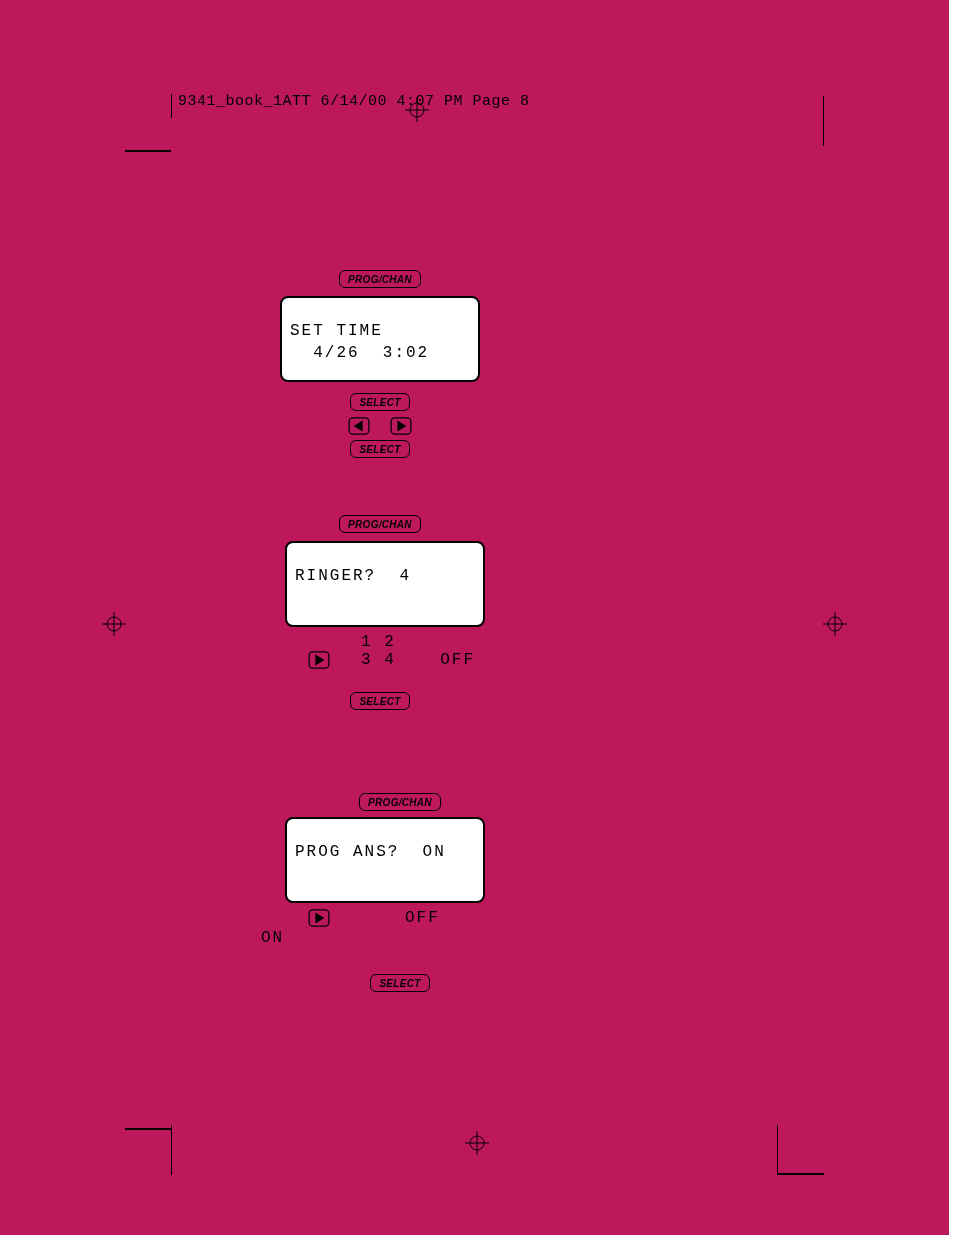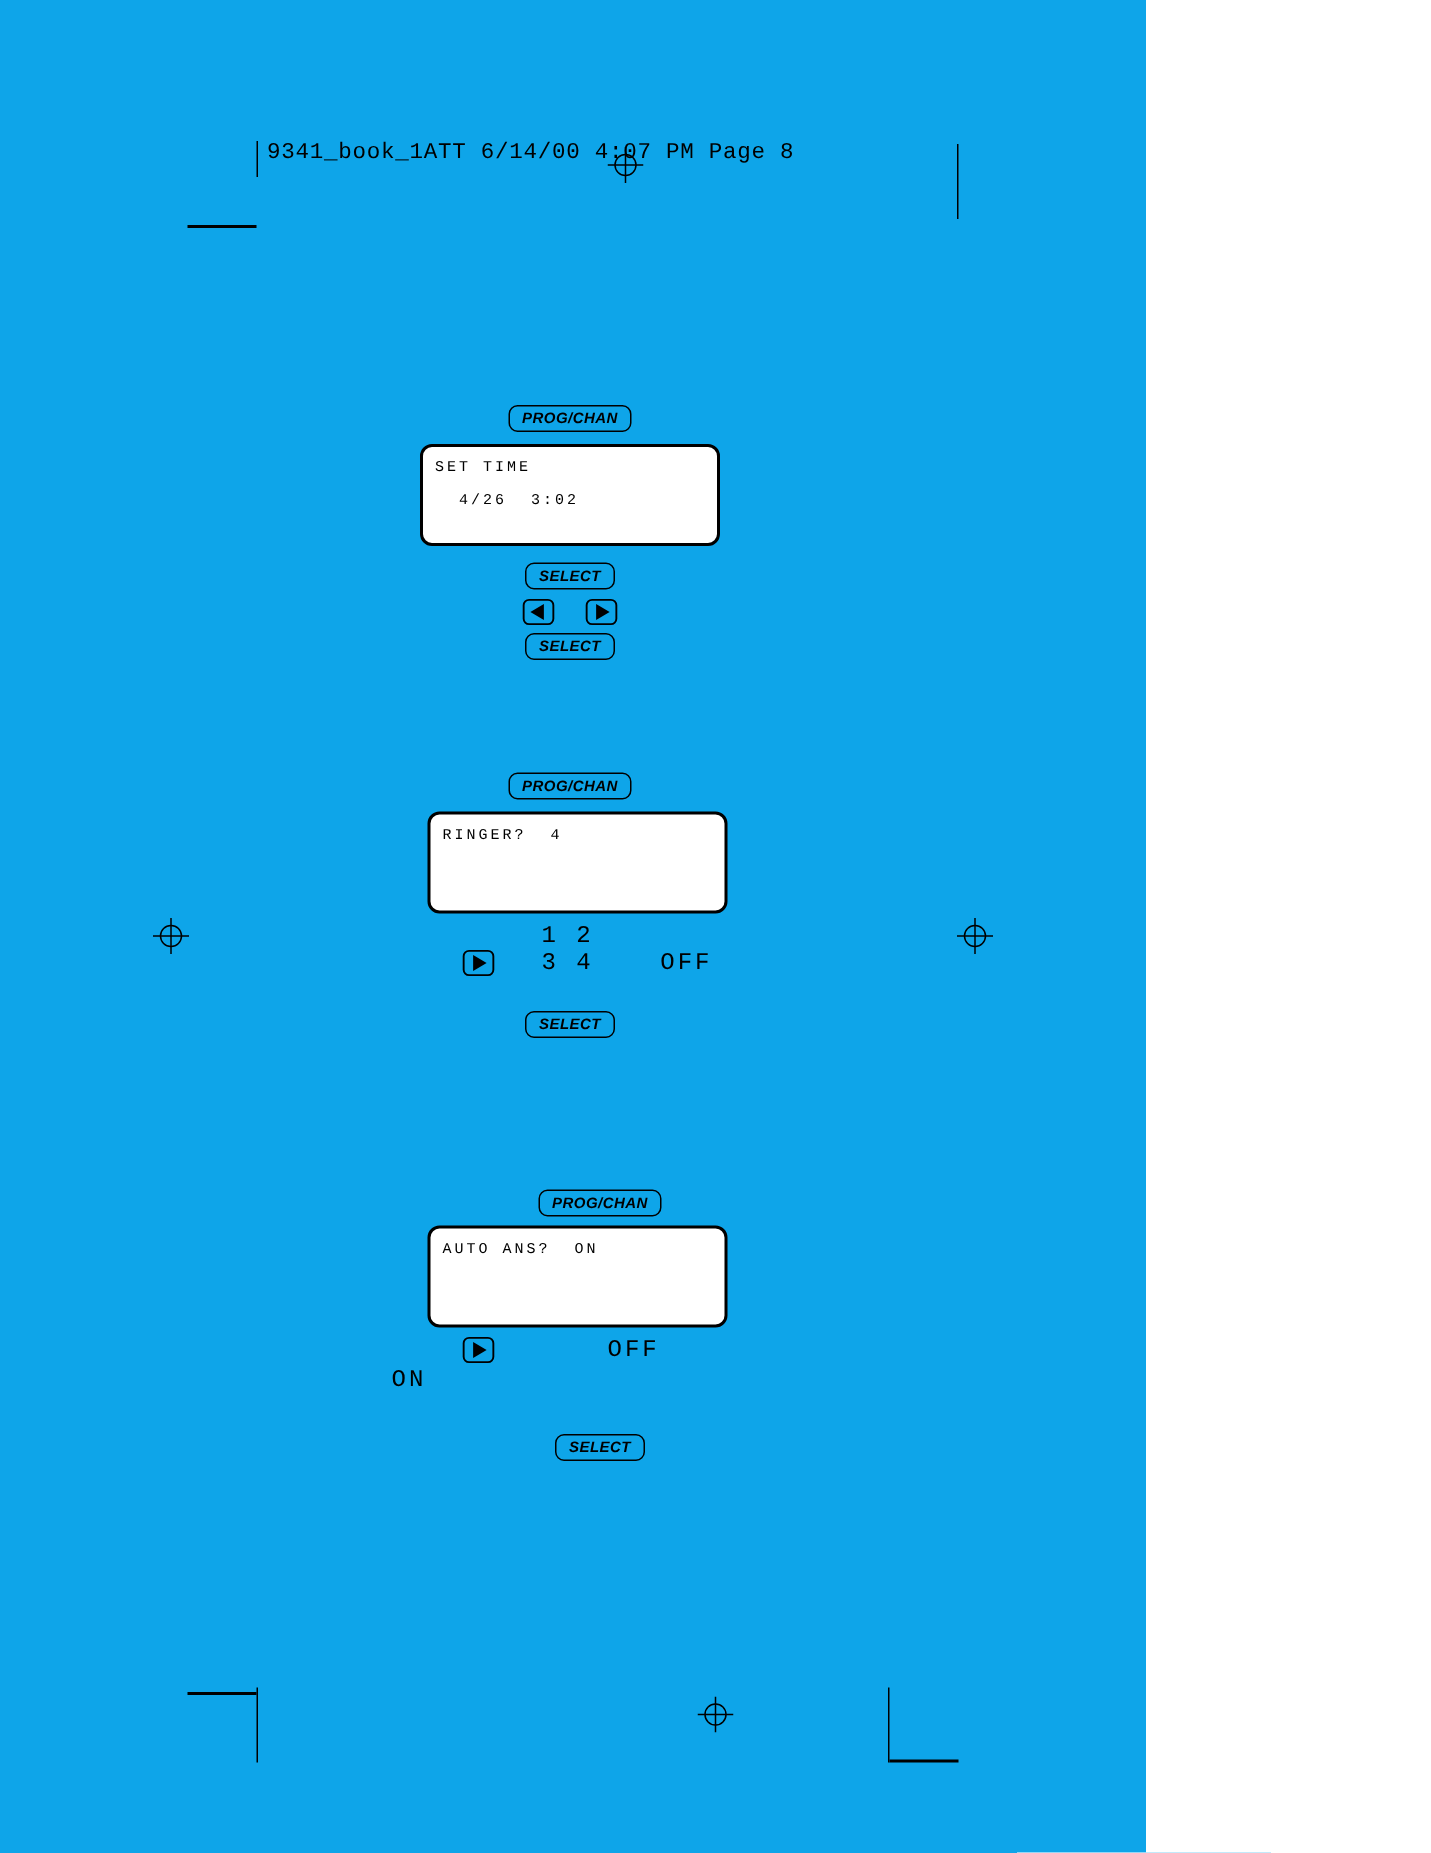--- a/index.html
+++ b/index.html
@@ -1,16 +1,16 @@
 <!DOCTYPE html>
 <html><head>
 <meta charset="utf-8">
 <style>
   html,body{margin:0;padding:0;background:#fff;font-family:Helvetica,Arial,sans-serif;color:#000}
-  .page{width:764px;height:1235px;position:relative;background:#0ea5e9}
+  .page{width:949px;height:1235px;position:relative;background:#be185d}
 
   
   .ph{position:absolute;left:171px;top:94px;right:171px;height:24px;
       border-left:1px solid #000;font-family:"Courier New",monospace;
       font-size:15px;letter-spacing:.5px;padding-left:6px;line-height:15px}
 
   
   .cm-tl{position:absolute;left:125px;top:150px;width:46px;height:0;border-top:2px solid #000}
   .cm-tr{position:absolute;right:125px;top:96px;width:0;height:50px;border-left:1.5px solid #000}
 
@@ -29,22 +29,22 @@
   .reg-t{left:405px;top:98px}
 
   
   .pill{display:inline-block;border:1.3px solid #000;border-radius:6px;
         padding:1px 8px 0;font-style:italic;font-family:Arial,Helvetica,sans-serif;
         font-weight:700;font-size:10px;line-height:15px;letter-spacing:.3px}
   .pill-row{margin:4px 0 6px}
 
   
   .lcd{width:180px;height:60px;border:2px solid #000;border-radius:8px;
-       font-family:"Courier New",monospace;font-size:10px;letter-spacing:2px;
-       padding:4px 8px 0;line-height:22px;background:#fff;margin:2px 0 6px}
+       font-family:"Courier New",monospace;font-size:16px;letter-spacing:2px;
+       padding:22px 8px 0;line-height:22px;background:#fff;margin:2px 0 6px}
 
   
   .ab{display:inline-block;width:22px;height:18px;vertical-align:middle;margin:0 3px}
   .ab svg{width:22px;height:18px;display:block}
 
   
   .seg{font-family:"Courier New",monospace;font-size:16px;letter-spacing:2px}
 
   
   .blk{position:absolute;left:285px}
@@ -147,21 +147,21 @@
       </div>
       <div style="height:18px"></div>
       <div class="pill-row" style="align-self:center"><span class="pill">SELECT</span></div>
     </div>
   </div>
 
   <div class="blk blk3">
     <div style="width:230px">
       <div class="pill-row" style="text-align:center"><span class="pill">PROG/CHAN</span></div>
       <div class="lcd" style="margin-left:0">
-        <div style="white-space:pre">AUTO ANS?  ON</div>
+        <div style="white-space:pre">PROG ANS?  ON</div>
         <div>&nbsp;</div>
       </div>
       <div class="row-with-suffix" style="padding-left:20px;gap:72px">
         <span class="ab">
           <svg viewBox="0 0 24 20">
               <rect x="1" y="1" width="22" height="18" rx="4" fill="none" stroke="#000" stroke-width="1.4"></rect>
               <polygon points="8,4 8,16 18,10" fill="#000"></polygon>
             </svg>
         </span>
         <span class="seg">OFF</span>

